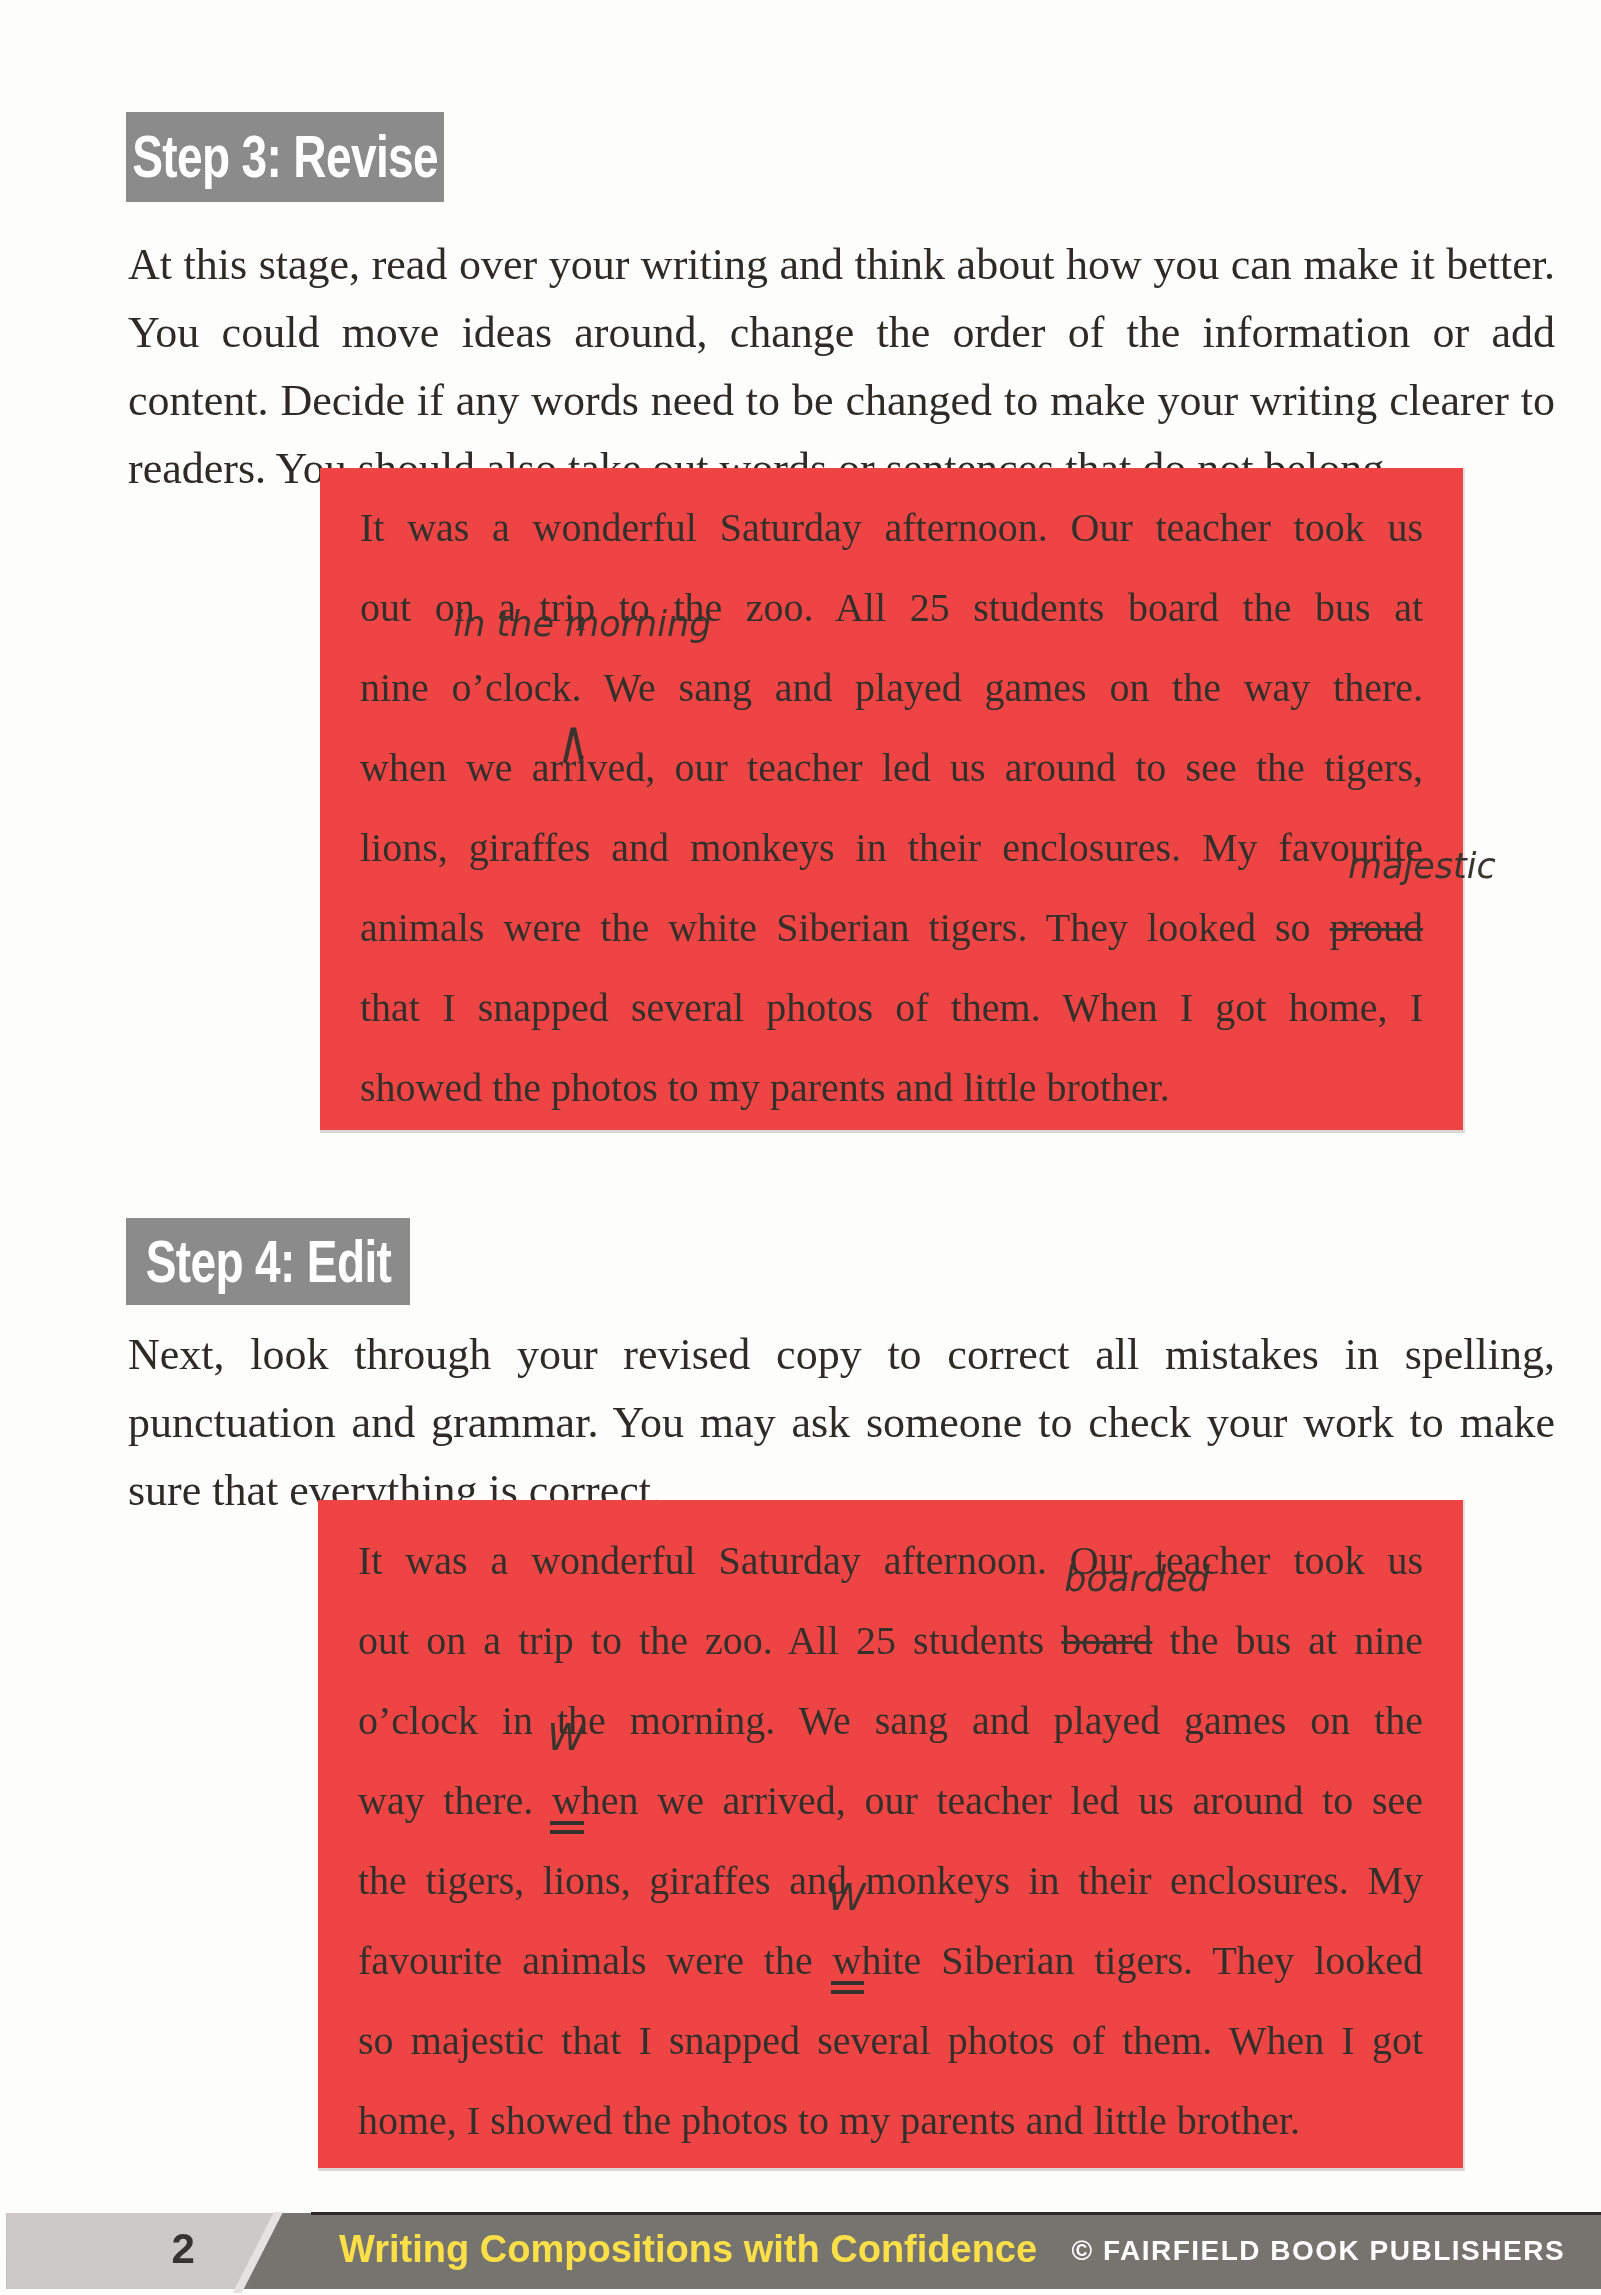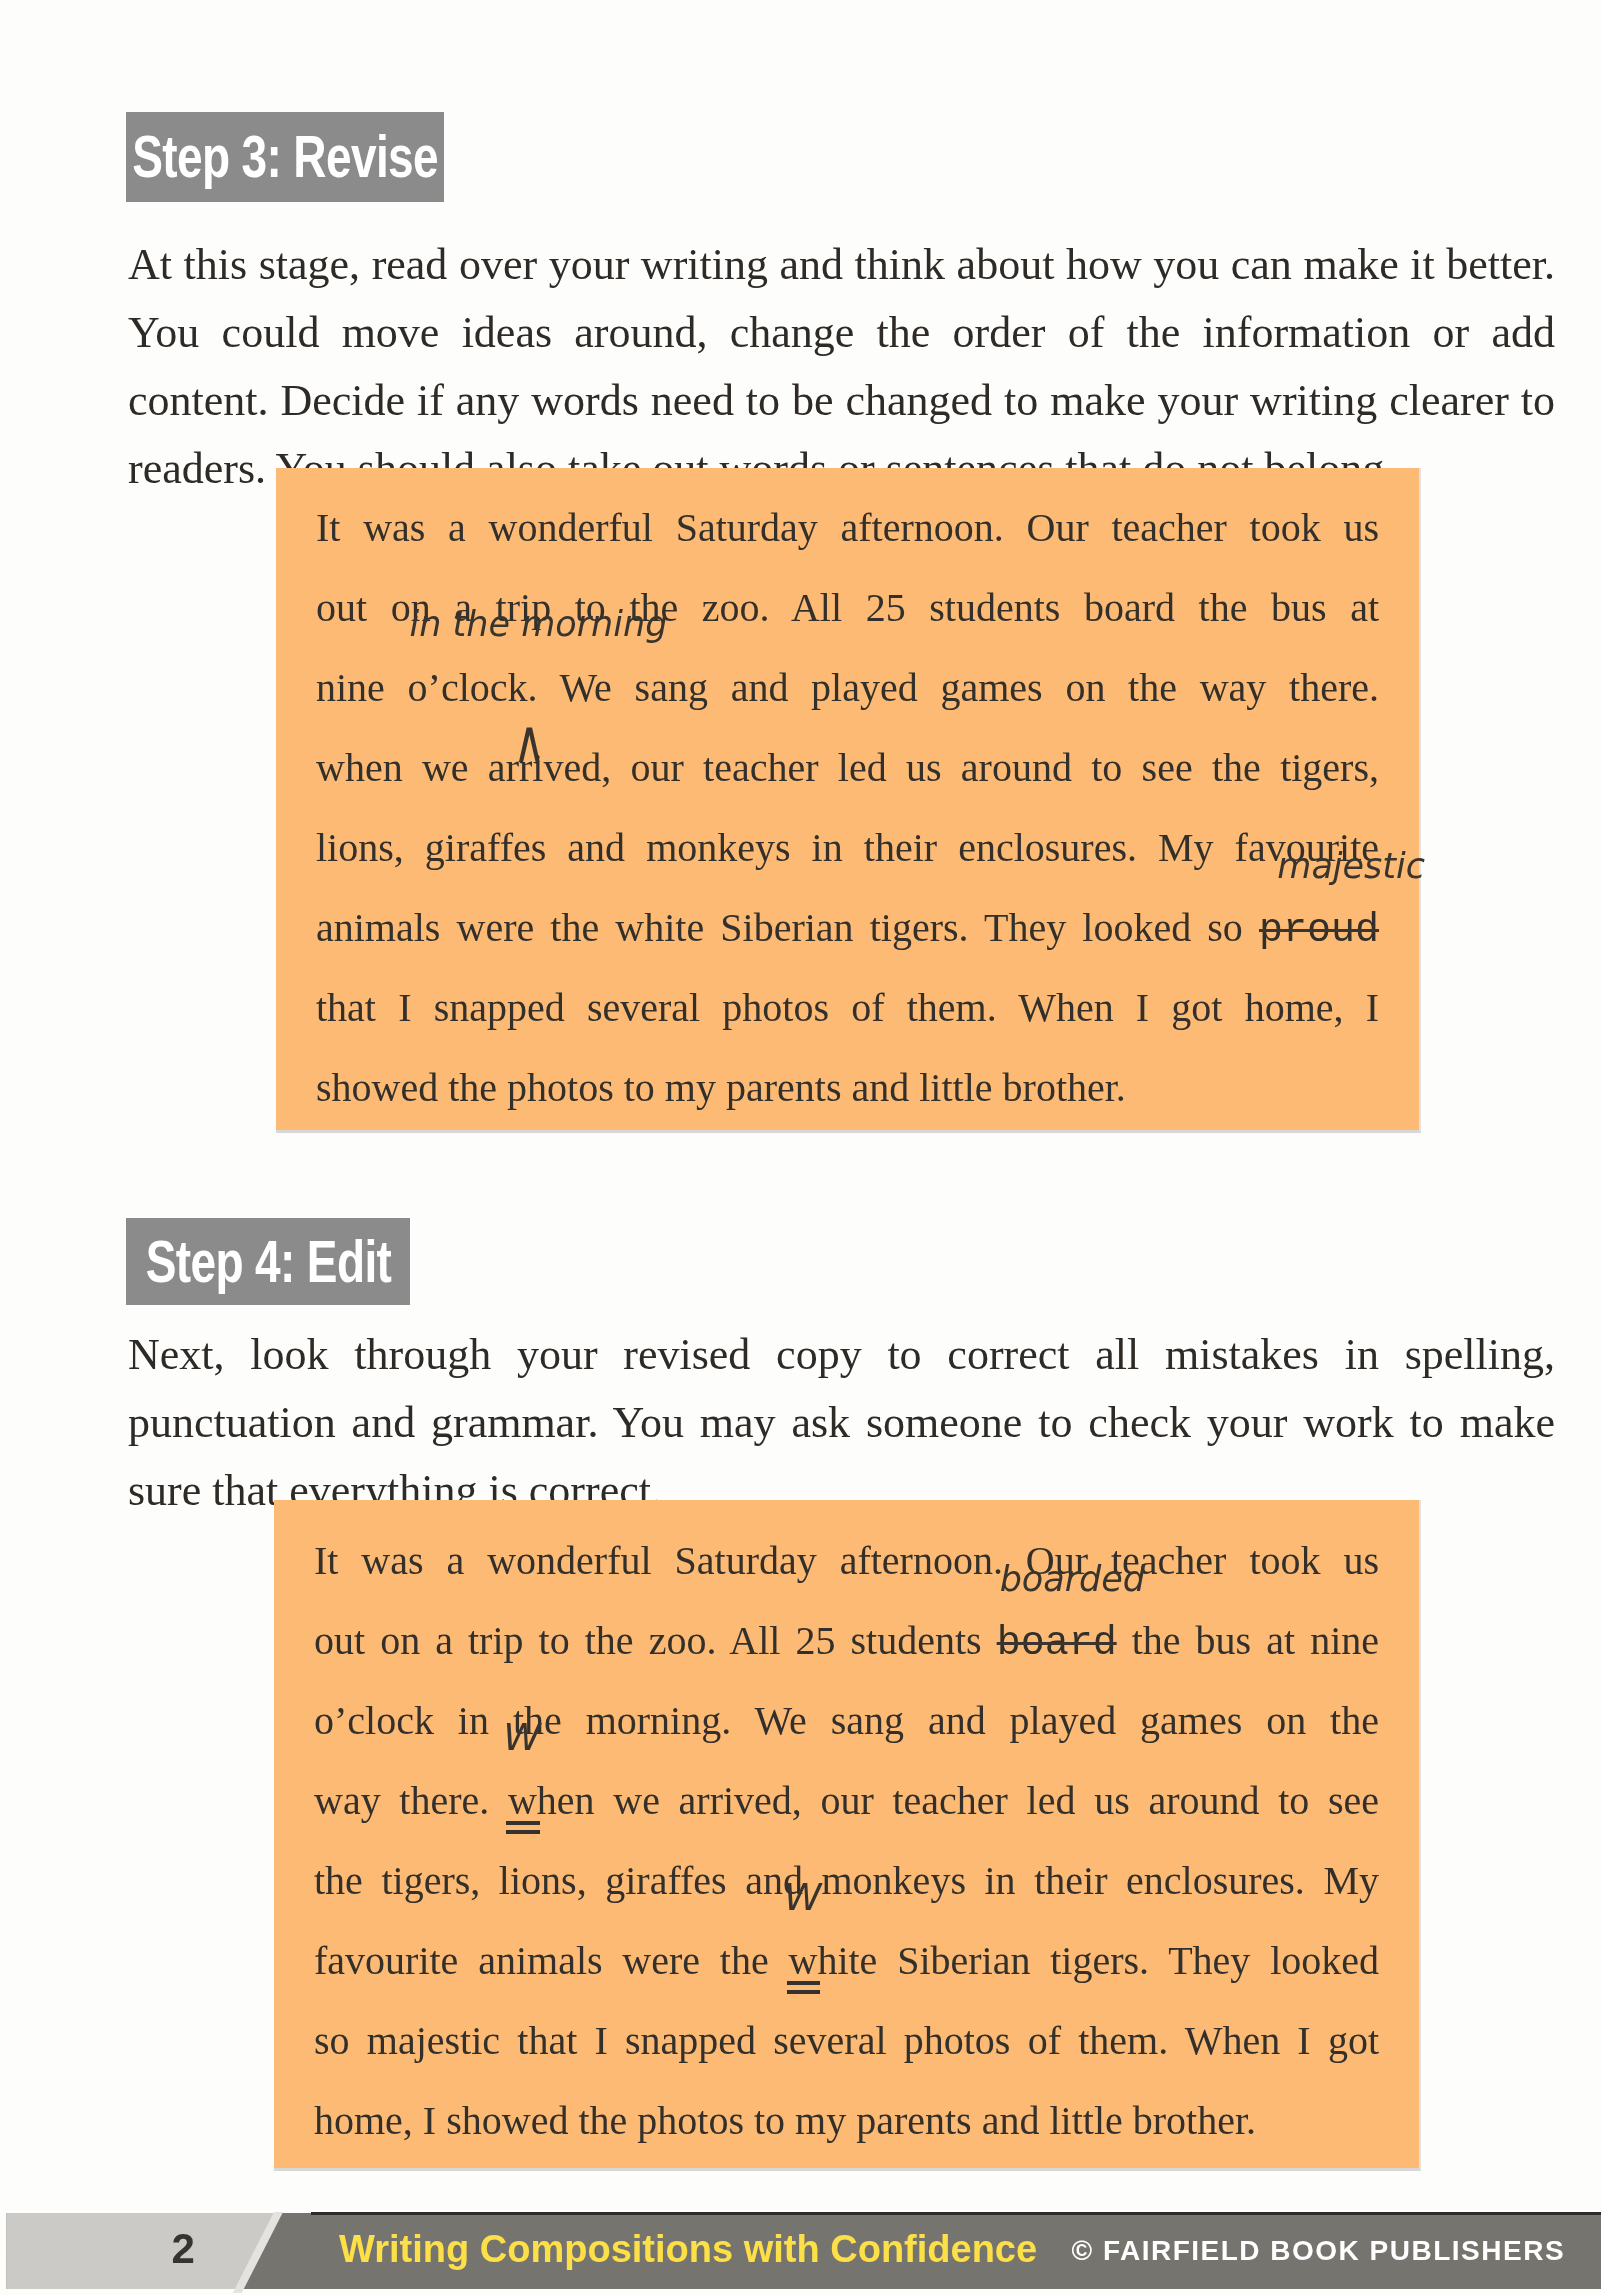--- a/index.html
+++ b/index.html
@@ -32,24 +32,25 @@
   .intro{
     position:absolute;
     width:1427px;left:128px;
     font-size:44px;line-height:68px;
     text-align:justify;
     color:#2e2a26;
   }
   
   .ex-box{
     position:absolute;
-    background:#fdba74;
+    background:#ef4444;
     border-bottom:3.8px solid #d8d7d3;
     border-right:2.3px solid #e3e2de;
     box-sizing:border-box;
+    margin-left:44px;
   }
   .eline{
     position:relative;
     font-size:40px;
     line-height:80px;height:80px;
     text-align:justify;
     text-align-last:justify;
     color:#33302b;
     white-space:normal;
   }
@@ -69,21 +70,20 @@
   .caret{
     position:absolute;top:23px;left:-24.4px;
     font-family:"DejaVu Sans", sans-serif;
     font-size:44px;color:#39352e;
     transform:scaleY(1.35);transform-origin:top center;
   }
   .strike{
     text-decoration:line-through;
     text-decoration-thickness:3px;
     text-decoration-color:#3a362f;
-    font-family:Liberation Mono, monospace;
   }
   .dblu{position:relative;}
   .dblu::before,.dblu::after{
     content:"";position:absolute;left:-1.5px;right:-3px;height:3.8px;
     background:#35312c;
   }
   .dblu::before{top:43px;}
   .dblu::after{top:52px;}
   
   .footer{

